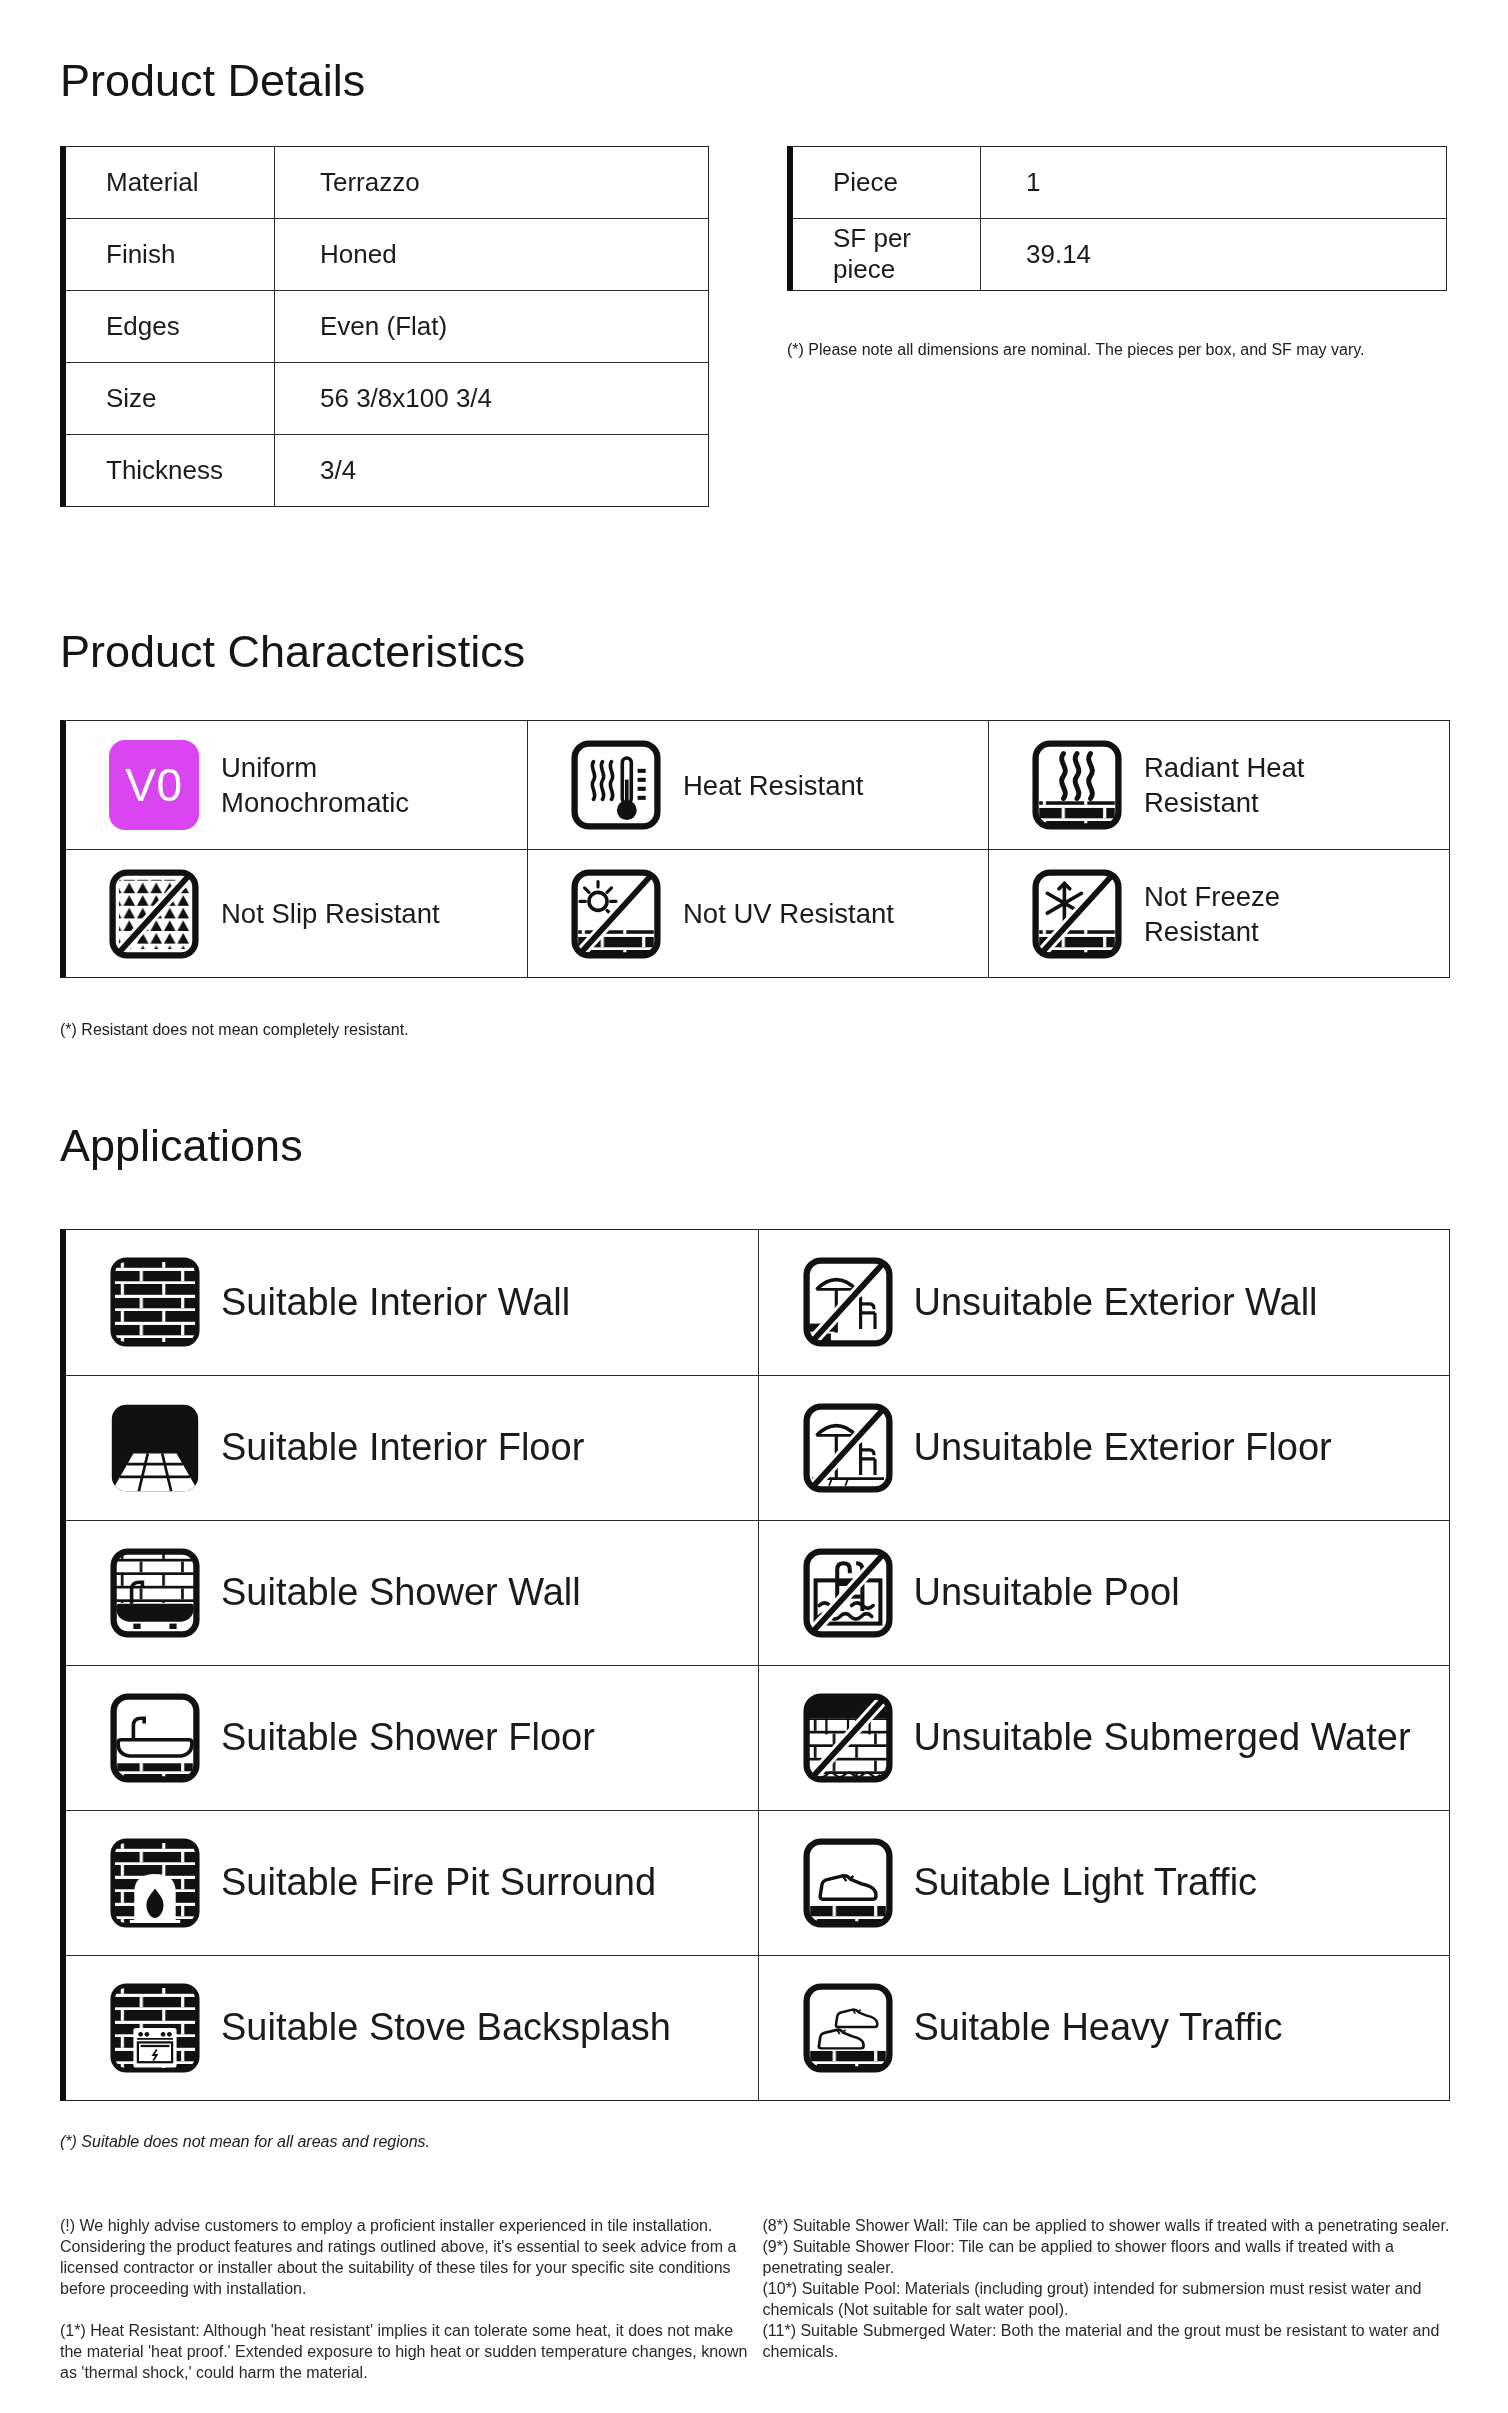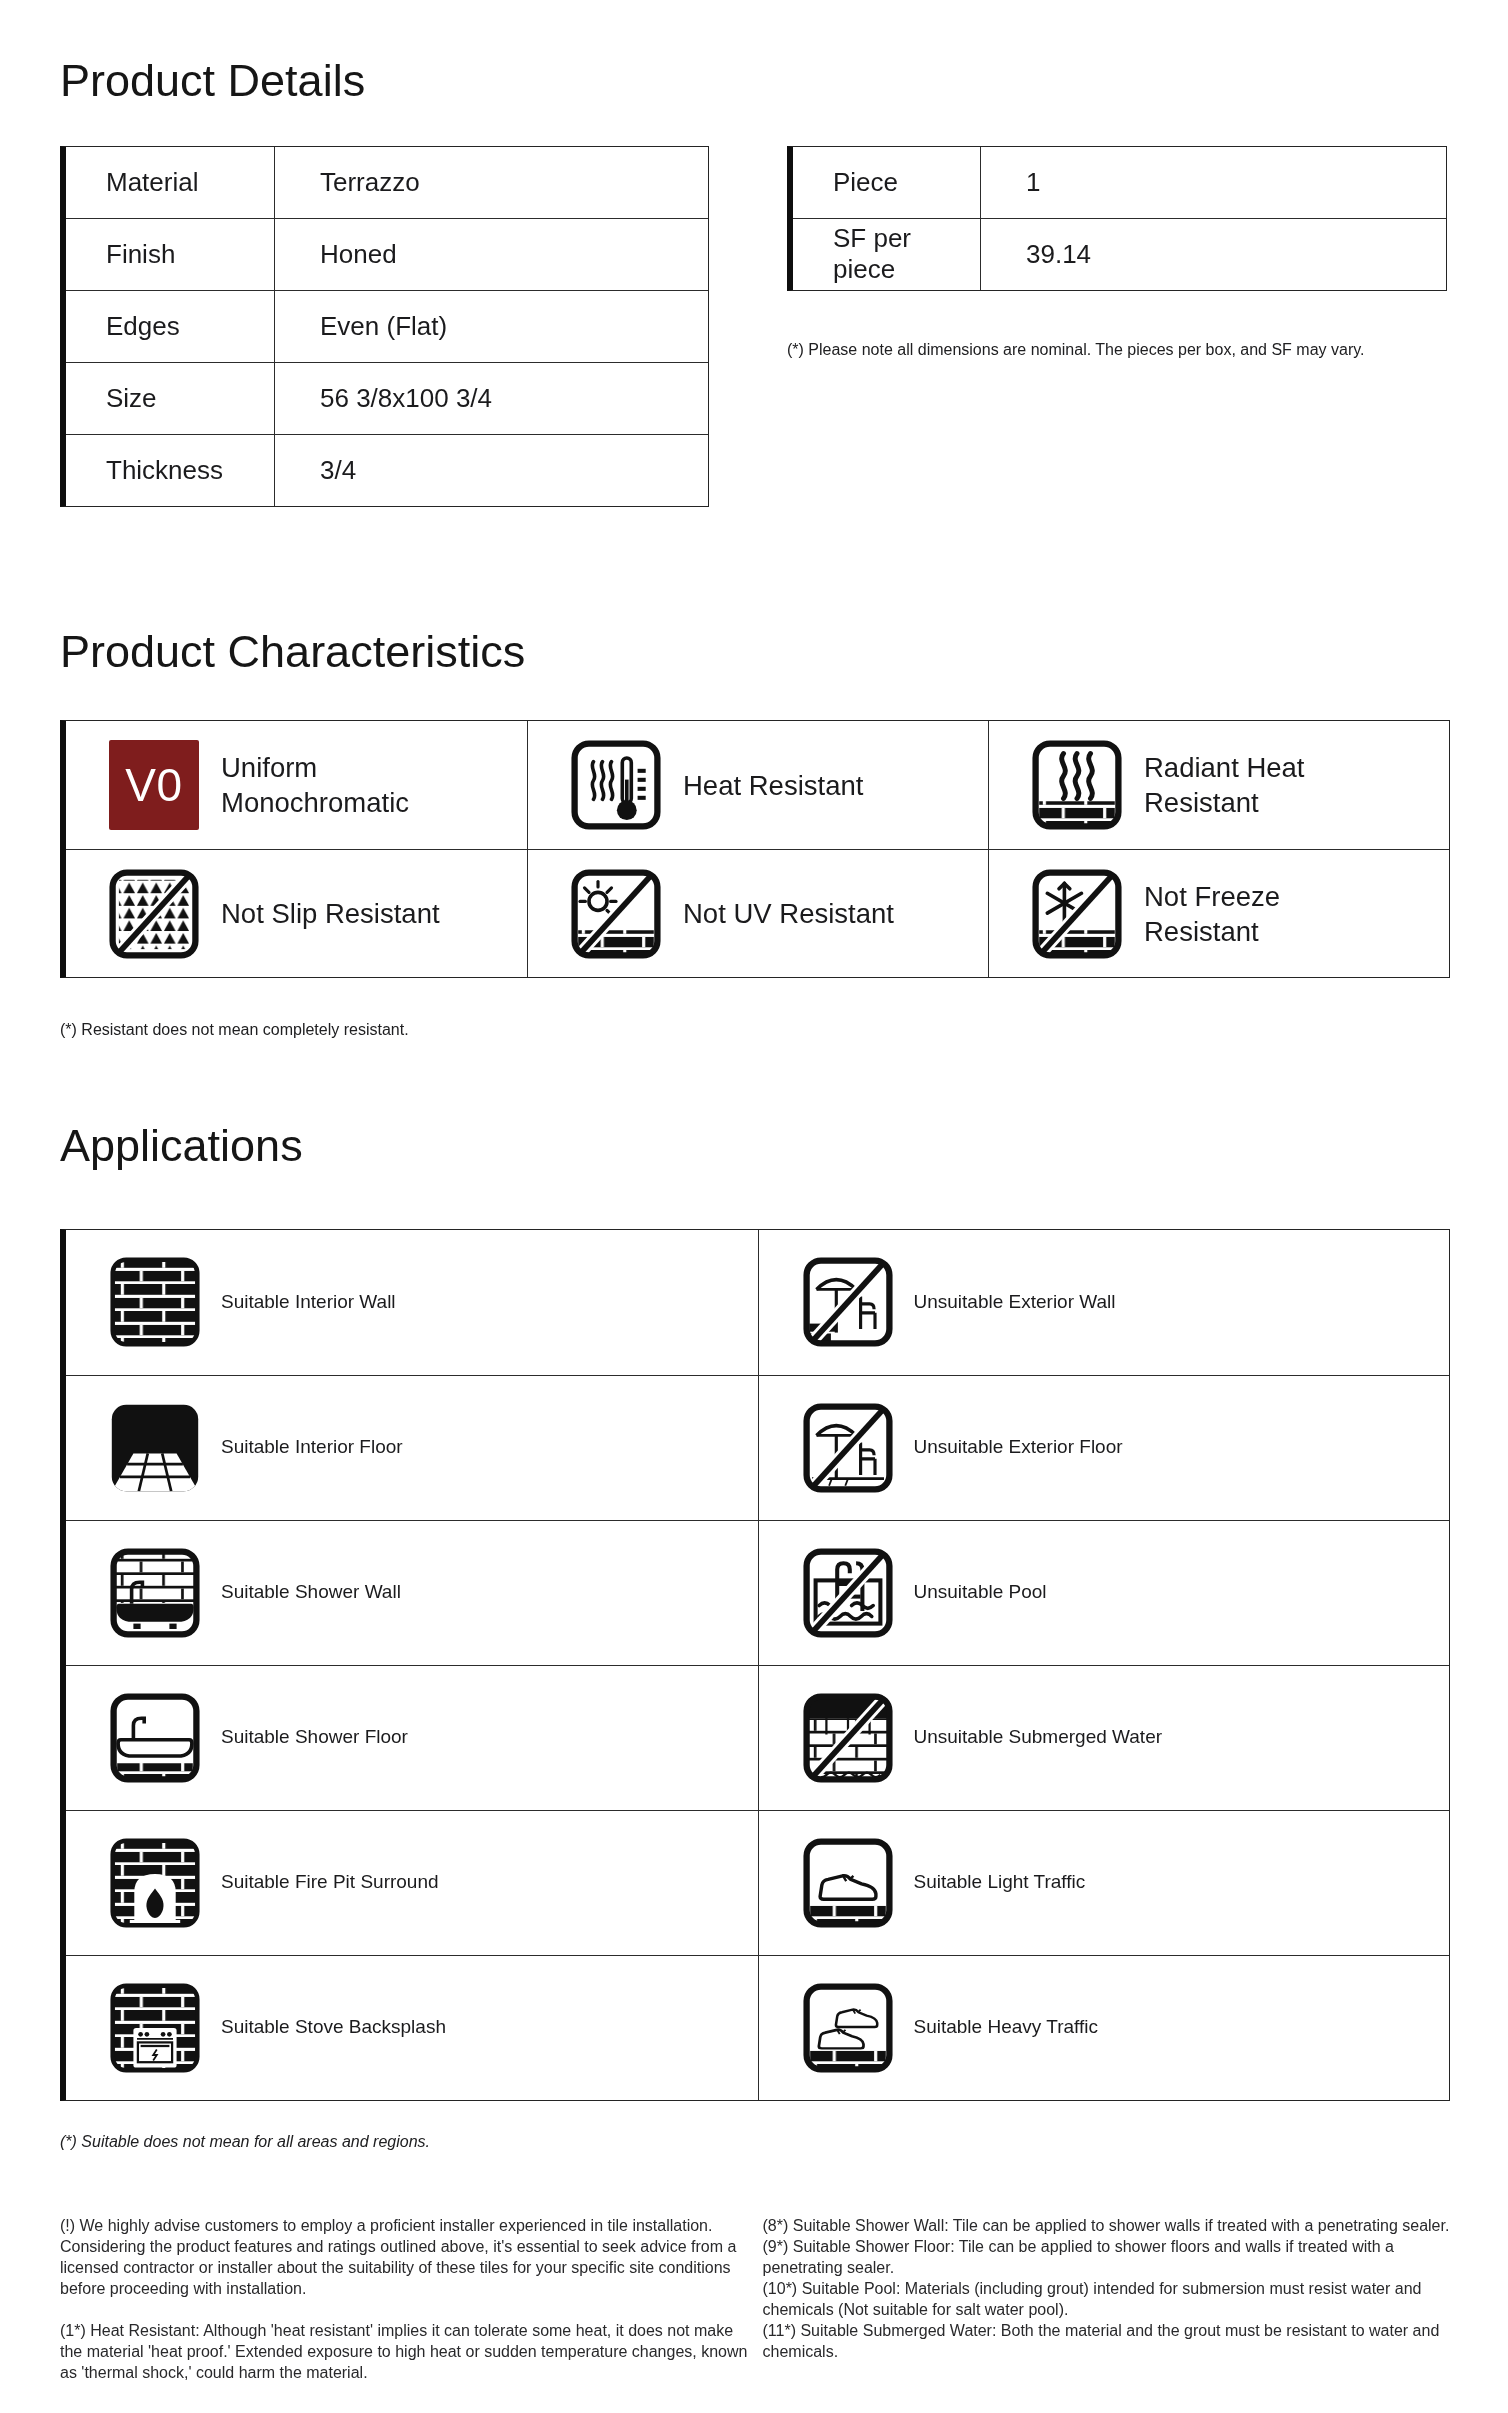--- a/index.html
+++ b/index.html
@@ -27,31 +27,31 @@
   #pack-note{margin-top:48px;max-width:660px;}
   
   #char-title{margin-top:121px;}
   #char-grid{margin-top:44px;width:1390px;display:grid;grid-template-columns:repeat(3,1fr);
     border:1.4px solid #242424;border-left:6.8px solid #0e0e0e;box-sizing:border-box;}
   .char-cell{height:128px;display:flex;align-items:center;padding-left:43px;gap:22px;box-sizing:border-box;}
   .char-cell:nth-child(3n+2),.char-cell:nth-child(3n){border-left:1px solid #2c2c2c;}
   .char-cell:nth-child(n+4){border-top:1px solid #2c2c2c;}
   .cell-label{font-size:27.5px;line-height:1.28;color:#1b1b1d;white-space:pre-line;}
   .icon{width:90px;height:90px;flex:0 0 auto;display:block;}
-  .v0-badge{width:90px;height:90px;flex:0 0 auto;background:#7f1d1d;border-radius:2px;color:#ffffff;
+  .v0-badge{width:90px;height:90px;flex:0 0 auto;background:#d946ef;border-radius:16px;color:#ffffff;
     display:flex;align-items:center;justify-content:center;font-size:46px;letter-spacing:0.5px;}
   #char-note{margin-top:41px;}
   
   #app-title{margin-top:80px;}
   #app-grid{margin-top:58px;width:1390px;display:grid;grid-template-columns:1fr 1fr;
     border:1.4px solid #242424;border-left:6.8px solid #0e0e0e;box-sizing:border-box;}
   .app-cell{height:145px;display:flex;align-items:center;padding-left:44px;gap:21px;box-sizing:border-box;}
   .app-cell:nth-child(even){border-left:1px solid #2c2c2c;}
   .app-cell:nth-child(n+3){border-top:1px solid #2c2c2c;align-items:center;}
-  .app-cell .cell-label{font-size:19px;}
+  .app-cell .cell-label{font-size:38px;}
   #app-note{margin-top:30px;font-style:italic;}
   
   #footnotes{display:flex;gap:14.5px;margin-top:63px;}
   .fn-col{width:688px;flex:0 0 auto;font-size:16px;line-height:1.31;color:#29292b;}
   .fn-col p{margin:0;}
   .fn-col p.gap-after{margin-bottom:21px;}
   .defs-svg{position:absolute;width:0;height:0;overflow:hidden;}
 </style>
 </head>
 <body>

